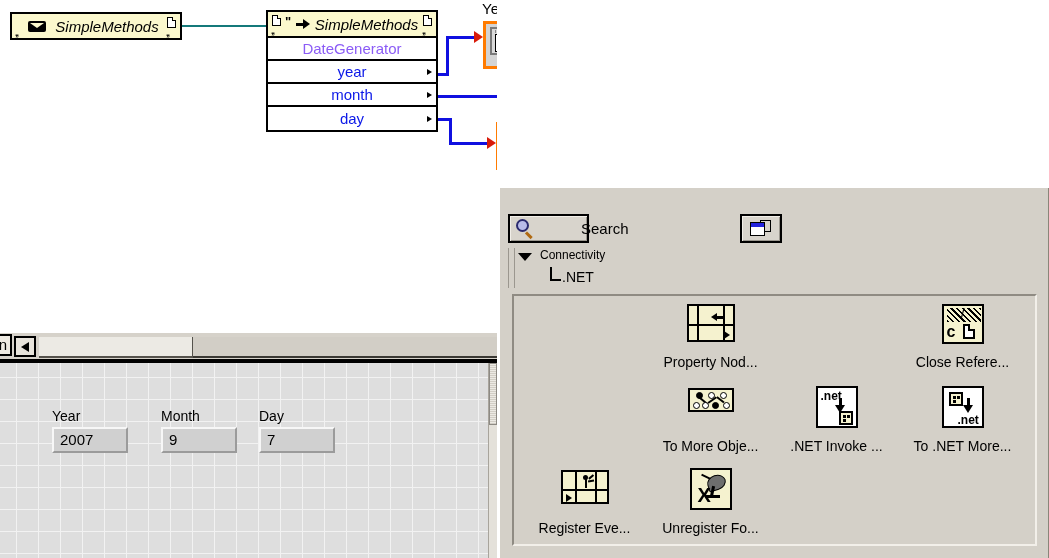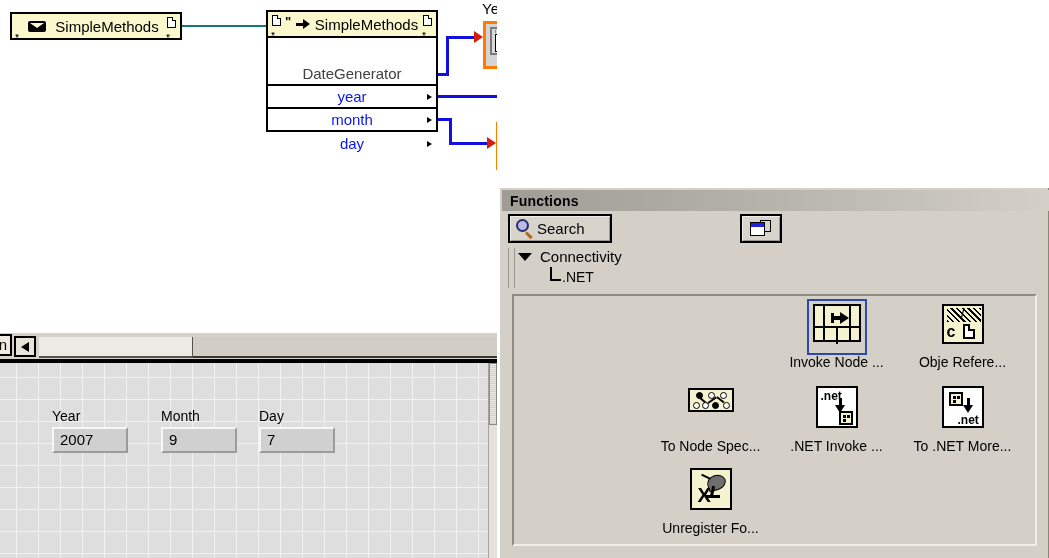--- a/index.html
+++ b/index.html
@@ -43,20 +43,21 @@
     box-sizing: border-box;
     position: relative;
   }
   .lv-hdr-title {
     flex: 1;
     text-align: center;
     font-size: 15px;
     color: #000;
     white-space: nowrap;
     line-height: 1;
+    font-style: italic;
   }
   .ref-corner {
     width: 11px; height: 20px;
     position: relative;
     flex: 0 0 11px;
   }
   .ref-corner .pg {
     position: absolute; top: 1px; left: 1px;
     width: 7px; height: 9px;
     border: 1.5px solid #000;
@@ -125,21 +126,21 @@
     height: 23px;
     border-bottom: 2px solid #000;
     display: flex; align-items: center;
     justify-content: center;
     position: relative;
     font-size: 15px;
     background: #ffffff;
     box-sizing: border-box;
   }
   .lv-row:last-child { border-bottom: none; }
-  .lv-row.method { color: #404040; margin-top: 25px; }
+  .lv-row.method { color: #8b5cf6; }
   .lv-row.param { color: #0b18e8; }
   .lv-row .out-tri {
     position: absolute; right: 4px; top: 50%;
     margin-top: -3px;
     width: 0; height: 0;
     border-top: 3.5px solid transparent;
     border-bottom: 3.5px solid transparent;
     border-left: 5px solid #000;
   }
 
@@ -325,21 +326,21 @@
     border: 2px solid #000;
     box-sizing: border-box;
     display: flex; align-items: center;
     box-shadow: inset 1px 1px 0 #f1eee8, inset -1px -1px 0 #9b978f;
   }
   .pal-btn .lbl {
     font-size: 15px; color: #000;
     padding: 0 4px 0 2px;
     white-space: nowrap;
   }
-  #btn-search { left: 0; width: 104px; }
+  #btn-search { left: 0; width: 81px; gap: 44px; }
   #btn-customize { left: 96px; width: 129px; }
   #btn-pin { left: 232px; width: 42px; justify-content: center; }
 
   .magnifier {
     position: relative;
     width: 20px; height: 20px;
     margin-left: 5px; flex: 0 0 20px;
   }
   .magnifier .lens {
     position: absolute; left: 1px; top: 0px;
@@ -416,21 +417,21 @@
   }
   #pal-bc-caret {
     position: absolute; left: 10px; top: 5px;
     width: 0; height: 0;
     border-left: 7px solid transparent;
     border-right: 7px solid transparent;
     border-top: 8px solid #000;
   }
   #pal-bc-l1 {
     position: absolute; left: 32px; top: 0px;
-    font-size: 15px; color: #000;
+    font-size: 12px; color: #000;
   }
   #pal-bc-elbow {
     position: absolute; left: 42px; top: 19px;
     width: 9px; height: 12px;
     border-left: 2px solid #000;
     border-bottom: 2px solid #000;
   }
   #pal-bc-l2 {
     position: absolute; left: 54px; top: 21px;
     font-size: 14px; color: #000;
@@ -792,23 +793,20 @@
     </div>
 
     <div id="fp-right-edge"></div>
     <div id="fp-vscroll">
       <div class="thumb"></div>
     </div>
   </div>
 
   <div id="palette">
 
-    <div id="pal-titlebar">
-      <div id="pal-title">Functions</div>
-    </div>
 
     <div id="pal-toolbar">
       <div class="pal-btn" id="btn-search">
         <span class="magnifier">
           <span class="lens"></span>
             <span class="handle"></span>
         </span>
         <span class="lbl">Search</span>
       </div>
 
@@ -825,70 +823,68 @@
       <div id="pal-bc-rail"></div>
       <div id="pal-bc-caret"></div>
       <div id="pal-bc-l1">Connectivity</div>
       <div id="pal-bc-elbow"></div>
       <div id="pal-bc-l2">.NET</div>
     </div>
 
     <div id="pal-content">
 
 
-
-      <div class="pal-cell" style="left:260px; top:2px;">
+      <div class="pal-cell" style="left:134px; top:2px;">
         <div class="iconwrap">
-          <div class="sel"></div>
           <div class="tile">
             <span class="vline" style="left:8px;"></span>
             <span class="vline" style="right:8px;"></span>
-            <span class="hline" style="top:20px;"></span>
-            <span class="vline" style="left:21px; top:20px; height:18px;"></span>
-            <span class="inv-arrow">
-                <span class="bar"></span>
+            <span class="hline" style="top:18px;"></span>
+            <span class="prop-arrow">
                 <span class="ln"></span>
                 <span class="hd"></span>
               </span>
-          </div>
-        </div>
-        <div class="cap">Invoke Node ...</div>
-      </div>
+            <span class="tri-right-sm" style="right:3px; top:25px;"></span>
+          </div>
+        </div>
+        <div class="cap">Property Nod...</div>
+      </div>
+
 
       <div class="pal-cell" style="left:386px; top:2px;">
         <div class="iconwrap">
           <div class="closeref">
             <span class="hatchtop"></span>
             <span class="slash">/</span>
             <span class="c">c</span>
             <span class="pg"></span>
           </div>
         </div>
-        <div class="cap">Obje Refere...</div>
+        <div class="cap">Close Refere...</div>
       </div>
 
 
       <div class="pal-cell" style="left:134px; top:86px;">
         <div class="iconwrap">
           <div class="tile" style="top:4px; width:46px; margin-left:-23px; height:24px;">
             <span class="graphdots">
               <span class="edge" style="left:9px; top:6px; width:11px; transform:rotate(40deg);"></span>
               <span class="edge" style="left:18px; top:12px; width:10px; transform:rotate(-35deg);"></span>
               <span class="edge" style="left:27px; top:6px; width:9px; transform:rotate(38deg);"></span>
               <span class="dot fill" style="left:6px; top:2px;"></span>
               <span class="dot" style="left:18px; top:2px;"></span>
               <span class="dot" style="left:30px; top:2px;"></span>
               <span class="dot" style="left:3px; top:12px;"></span>
               <span class="dot" style="left:12px; top:12px;"></span>
               <span class="dot fill" style="left:22px; top:12px;"></span>
               <span class="dot" style="left:33px; top:12px;"></span>
             </span>
           </div>
         </div>
-        <div class="cap">To Node Spec...</div>
+        <div class="cap">To More Obje...</div>
       </div>
 
       <div class="pal-cell" style="left:260px; top:86px;">
         <div class="iconwrap">
           <div class="tile sq" style="top:2px; height:42px; width:42px; margin-left:-21px; background:#fff;">
             <span class="net-txt" style="left:3px; top:2px;">.net</span>
             <span class="curve-stem" style="left:21px; top:10px; height:9px;"></span>
             <span class="curve-arrow" style="left:17px; top:17px;"></span>
             <span class="mini-obj" style="left:21px; top:23px;"></span>
           </div>
@@ -901,20 +897,37 @@
           <div class="tile sq" style="top:2px; height:42px; width:42px; margin-left:-21px; background:#fff;">
             <span class="mini-obj" style="left:5px; top:4px;"></span>
             <span class="curve-stem" style="left:23px; top:10px; height:9px;"></span>
             <span class="curve-arrow" style="left:19px; top:17px;"></span>
             <span class="net-txt" style="left:14px; top:26px;">.net</span>
           </div>
         </div>
         <div class="cap">To .NET More...</div>
       </div>
 
+      <div class="pal-cell" style="left:8px; top:168px;">
+        <div class="iconwrap">
+          <div class="tile" style="height:34px;">
+            <span class="vline" style="left:12px;"></span>
+            <span class="vline" style="right:10px;"></span>
+            <span class="hline" style="top:17px;"></span>
+            <span class="reg-icon">
+                <span class="head"></span>
+                <span class="stick"></span>
+                <span class="ray"></span>
+                <span class="ray2"></span>
+              </span>
+            <span class="tri-right-sm" style="left:3px; top:22px;"></span>
+          </div>
+        </div>
+        <div class="cap">Register Eve...</div>
+      </div>
 
       <div class="pal-cell" style="left:134px; top:168px;">
         <div class="iconwrap">
           <div class="tile sq" style="top:2px; height:42px; width:42px; margin-left:-21px;">
             <span class="sat">
               <span class="arm"></span>
               <span class="dish"></span>
               <span class="mast"></span>
               <span class="base"></span>
               <span class="x">X</span>

